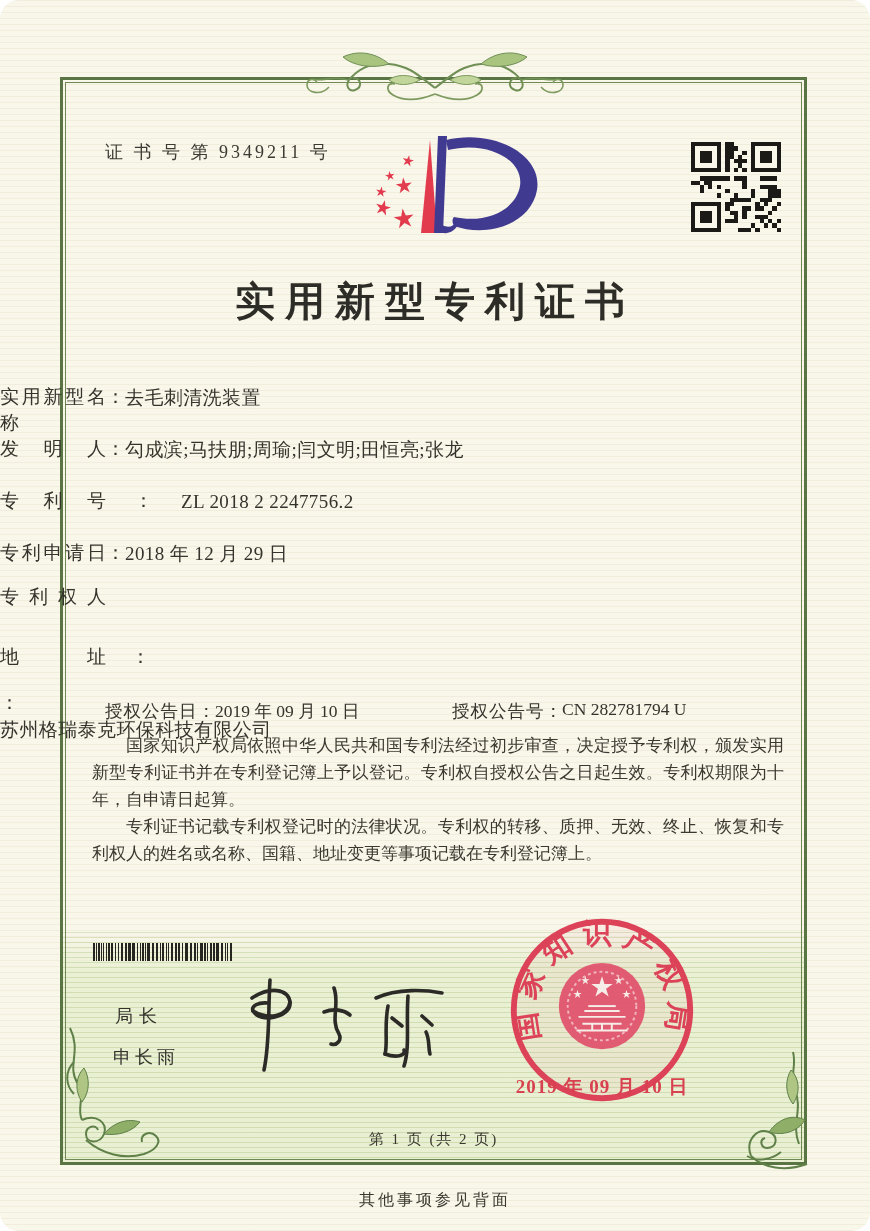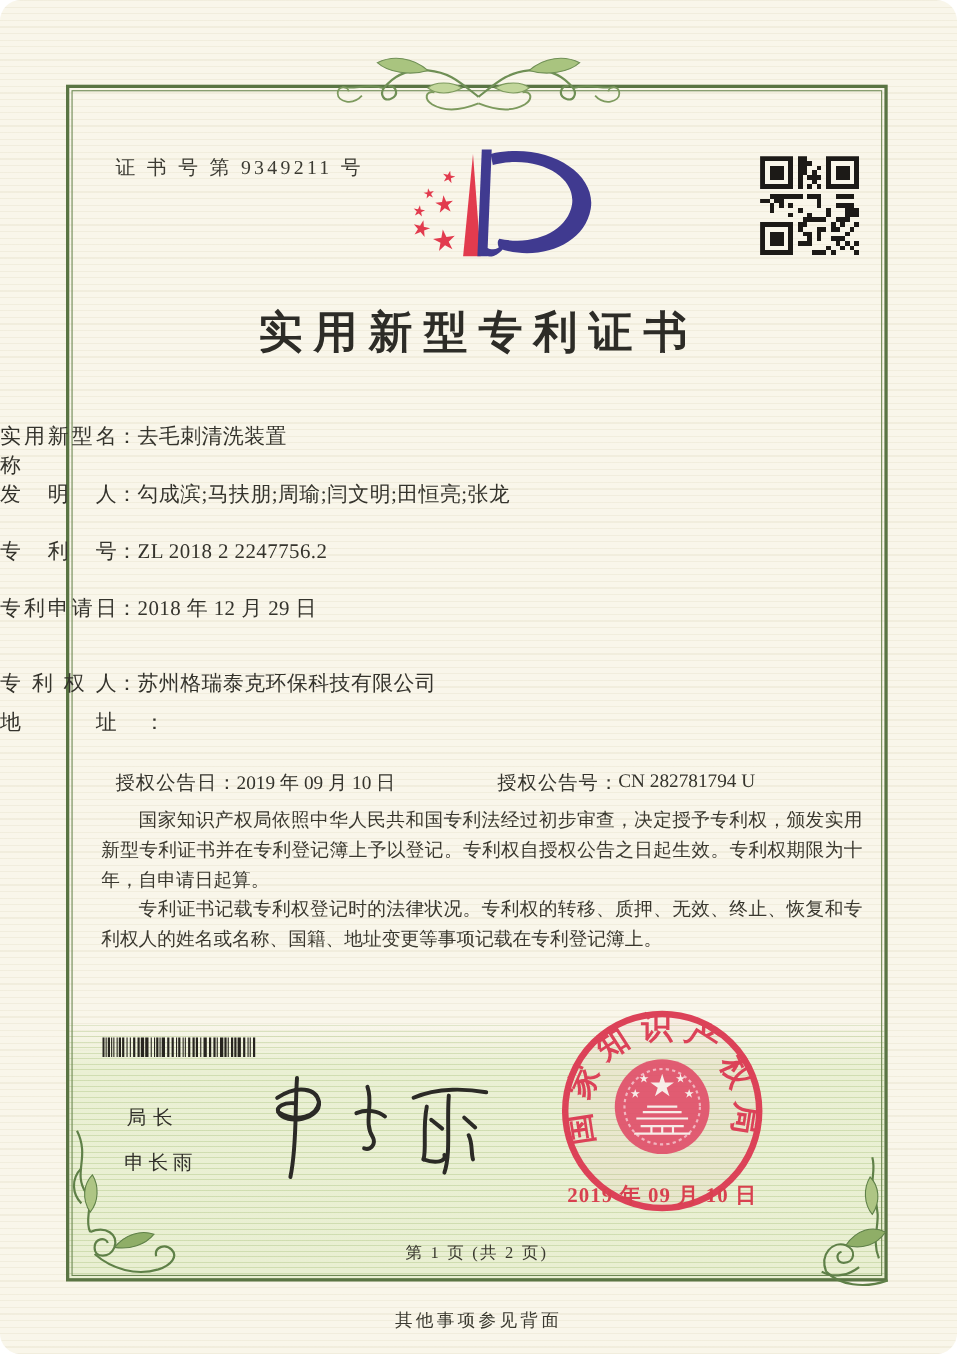--- a/index.html
+++ b/index.html
@@ -44,22 +44,22 @@
 
   .title {
     position:absolute; left:0; top:274px; width:870px; text-align:center;
     font-size:40px; font-weight:bold; letter-spacing:10px; color:#2d2c27;
   }
   .field-row { position:absolute; left:0; display:flex; align-items:flex-start;
     font-size:19px; color:#34332c; }
   .field-label { display:inline-block; width:106px; text-align:justify; text-align-last:justify; flex:0 0 106px; }
   .field-colon { flex:0 0 18px; }
   .field-value { letter-spacing:.4px; max-width:545px; line-height:27px; }
-  .row-0 { top:384px; } .row-1 { top:436px; } .row-2 { top:488px; }
-  .row-3 { top:540px; } .row-4 { top:608px; } .row-5 { top:644px;gap:25px; }
+  .row-0 { top:384px; } .row-1 { top:436px; } .row-2 { top:488px;gap:28px; }
+  .row-3 { top:540px; } .row-4 { top:584px;flex-direction:column; } .row-5 { top:644px;gap:25px; }
   .grant-row { position:absolute; left:105px; top:699px; width:672px; display:flex;
     font-size:17.5px; color:#34332c; }
   .grant-left { display:flex; width:347px; }
   .grant-right { display:flex;justify-content:center; }
   .grant-label { letter-spacing:1px; }
 
   .paragraphs {
     position:absolute; left:92px; top:732px; width:692px;
     font-size:17px; line-height:27px; color:#3a382f; text-align:justify;
   }

